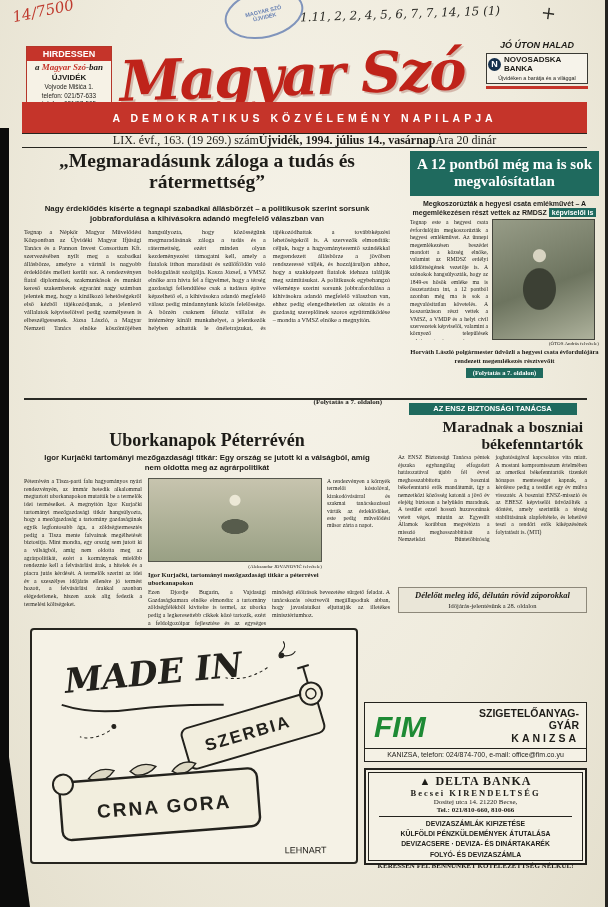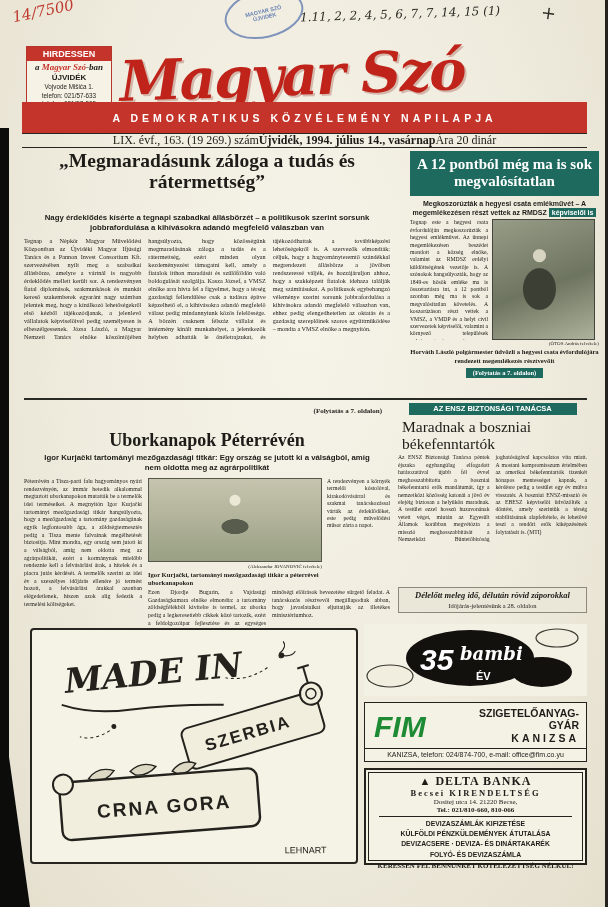--- a/index.html
+++ b/index.html
@@ -51,21 +51,21 @@
   #banner{ left:22px; top:102px; width:565px; height:32px; background:#c5342a; color:#fff;
     display:flex; align-items:center; justify-content:center;
     font:bold 10.5px "Liberation Sans",sans-serif; letter-spacing:4px; white-space:nowrap; }
   #dateline{ left:22px; top:133px; width:565px; height:15px; border-top:1.5px solid #26251f; border-bottom:1.5px solid #26251f;
     display:flex; align-items:center; justify-content:center; font-size:12px; padding:0 5px; }
   #dateline .dl-c{ font-weight:bold; }
 
   
   #lead{ left:24px; top:151px; width:366px; height:244px; }
   .l-head{ text-align:center; font-weight:bold; font-size:19.5px; line-height:1.06; }
-  .l-sub{ text-align:center; font:bold 7.8px/1.3 "Liberation Sans",sans-serif; margin:21px 10px 3px; }
+  .l-sub{ text-align:center; font:bold 7.8px/1.3 "Liberation Sans",sans-serif; margin:12px 10px 3px; }
   .l-body{ column-count:3; column-gap:7px; font-size:6.2px; line-height:1.29; text-align:justify;
     height:168px; overflow:hidden; hyphens:auto; }
   .l-cont{ text-align:right; font-weight:bold; font-size:7px; margin:2px 8px 0 0; }
 
   
   #hegyes{ left:410px; top:151px; width:189px; height:244px; }
   .h-head{ background:#1f6a5e; color:#fff; text-align:center; font-weight:bold; font-size:15px; line-height:1.15; padding:5px 4px; }
   .h-sub{ text-align:center; font:bold 7px/1.35 "Liberation Sans",sans-serif; margin:3px 2px 2px; }
   .h-chip{ display:inline-block; background:#1f6a5e; color:#fff; padding:0 3px; }
   .h-cols{ display:flex; gap:4px; margin-top:2px; }
@@ -98,21 +98,21 @@
   .u-credit{ position:absolute; left:124px; top:133px; width:174px; font-size:5px; text-align:right; }
   .u-caption{ position:absolute; left:124px; top:140px; width:182px; font-weight:bold; font-size:6.6px; line-height:1.25; }
   .u-bottom{ position:absolute; left:124px; top:158px; width:242px; height:48px; column-count:2; column-gap:6px;
     font-size:5.9px; line-height:1.3; text-align:justify; overflow:hidden; hyphens:auto; }
   .u-cont{ position:absolute; right:44px; top:206px; font-weight:bold; font-size:7px; }
 
   
   #ensz{ left:398px; top:403px; width:189px; height:218px; }
   .e-kick{ width:168px; margin:0 auto; background:#1f6a5e; color:#fff; text-align:center;
     font:bold 7.5px/1.6 "Liberation Sans",sans-serif; }
-  .e-head{ text-align:left; font-weight:normal; font-size:15.5px; line-height:1.08; margin:4px 4px 2px; }
+  .e-head{ text-align:right; font-weight:bold; font-size:15.5px; line-height:1.08; margin:4px 4px 2px; }
   .e-body{ height:128px; column-count:2; column-gap:6px; font-size:5.7px; line-height:1.3;
     text-align:justify; overflow:hidden; hyphens:auto; margin-top:2px; }
   .e-weather{ margin-top:5px; border:1px solid #8d887a; background:#eae6d8; text-align:center; padding:2px 2px 3px; }
   .e-wmain{ font:italic bold 8.5px/1.3 "Liberation Serif",serif; }
   .e-wnote{ font-size:6.5px; }
 
   
   #cartoon{ left:30px; top:628px; width:328px; height:236px; border:2px solid #26251f; border-radius:4px;
     background:#f5f2e6; }
   #cartoon svg{ display:block; transform:rotate(-.4deg); }
@@ -159,20 +159,31 @@
     <div class="ab-title">HIRDESSEN</div>
     <div class="ab-line2"><span>a </span><span class="red">Magyar Szó</span><span>-ban</span></div>
     <div class="ab-city">ÚJVIDÉK</div>
     <div class="ab-small">Vojvode Mišića 1.</div>
     <div class="ab-small">telefon: 021/57-633</div>
     <div class="ab-small">telefax: 021/57-505</div>
   </div>
 
   <div class="abs" id="logo">Magyar Szó</div>
 
+  <div class="abs" id="bankbox">
+    <div class="bb-slogan">JÓ ÚTON HALAD</div>
+    <div class="bb-box">
+      <div class="bb-row">
+        <div class="bb-n">N</div>
+        <div class="bb-name">NOVOSADSKA BANKA</div>
+      </div>
+      <div class="bb-tag">Újvidéken a barátja és a világgal</div>
+    </div>
+    <div class="bb-bar"></div>
+  </div>
 
   <div class="abs" id="banner">A DEMOKRATIKUS KÖZVÉLEMÉNY NAPILAPJA</div>
 
   <div class="abs" id="dateline">
     <span>LIX. évf., 163. (19 269.) szám</span>
     <span class="dl-c">Újvidék, 1994. július 14., vasárnap</span>
     <span>Ára 20 dinár</span>
   </div>
 
   <div class="abs" id="lead">
@@ -242,31 +253,20 @@
         <path d="M72 2 q12 -10 26 -3 q-9 9 -21 7 z" fill="#ddd8c4" stroke="#23221d" stroke-width="1.4"></path>
         <path d="M114 5 q10 -12 24 -6 q-7 10 -19 9 z" fill="#ddd8c4" stroke="#23221d" stroke-width="1.4"></path>
         <rect x="0" y="8" width="198" height="58" rx="9" fill="#f2eede" stroke="#23221d" stroke-width="2.4"></rect>
         <circle cx="4" cy="10" r="10" fill="#f2eede" stroke="#23221d" stroke-width="2"></circle>
         <text x="36" y="46" font-size="19" font-weight="bold" font-family="Liberation Sans, sans-serif" fill="#23221d" letter-spacing="2">CRNA GORA</text>
       </g>
       <text x="252" y="224" font-size="9" font-family="Liberation Sans, sans-serif" fill="#23221d">LEHNART</text>
     </svg>
   </div>
 
-  <div class="abs" id="ad-bambi">
-    <svg viewBox="0 0 219 68" width="219" height="68">
-      <ellipse cx="26" cy="52" rx="23" ry="11" fill="#f1eddf" stroke="#3a392f" stroke-width="1.2"></ellipse>
-      <ellipse cx="193" cy="14" rx="21" ry="9" fill="#f1eddf" stroke="#3a392f" stroke-width="1.2"></ellipse>
-      <ellipse cx="106" cy="34" rx="64" ry="28" fill="#12110e"></ellipse>
-      <ellipse cx="178" cy="48" rx="30" ry="15" fill="#12110e"></ellipse>
-      <text x="56" y="46" font-size="30" font-weight="bold" font-style="italic" fill="#fff" font-family="Liberation Sans, sans-serif">35</text>
-      <text x="96" y="36" font-size="18" font-style="italic" font-weight="bold" fill="#fff" font-family="DejaVu Serif, serif">bambi</text>
-      <text x="112" y="56" font-size="11" font-weight="bold" fill="#fff" font-family="Liberation Sans, sans-serif">ÉV</text>
-    </svg>
-  </div>
 
   <div class="abs" id="ad-fim">
     <div class="fim-main">
       <svg width="78" height="34" viewBox="0 0 78 34">
         <text x="2" y="28" font-size="30" font-weight="bold" font-style="italic" fill="#1d8a34" font-family="Liberation Sans, sans-serif">FIM</text>
       </svg>
       <div class="fim-names">
         <div>SZIGETELŐANYAG-</div>
         <div>GYÁR</div>
         <div class="fim-city">KANIZSA</div>

